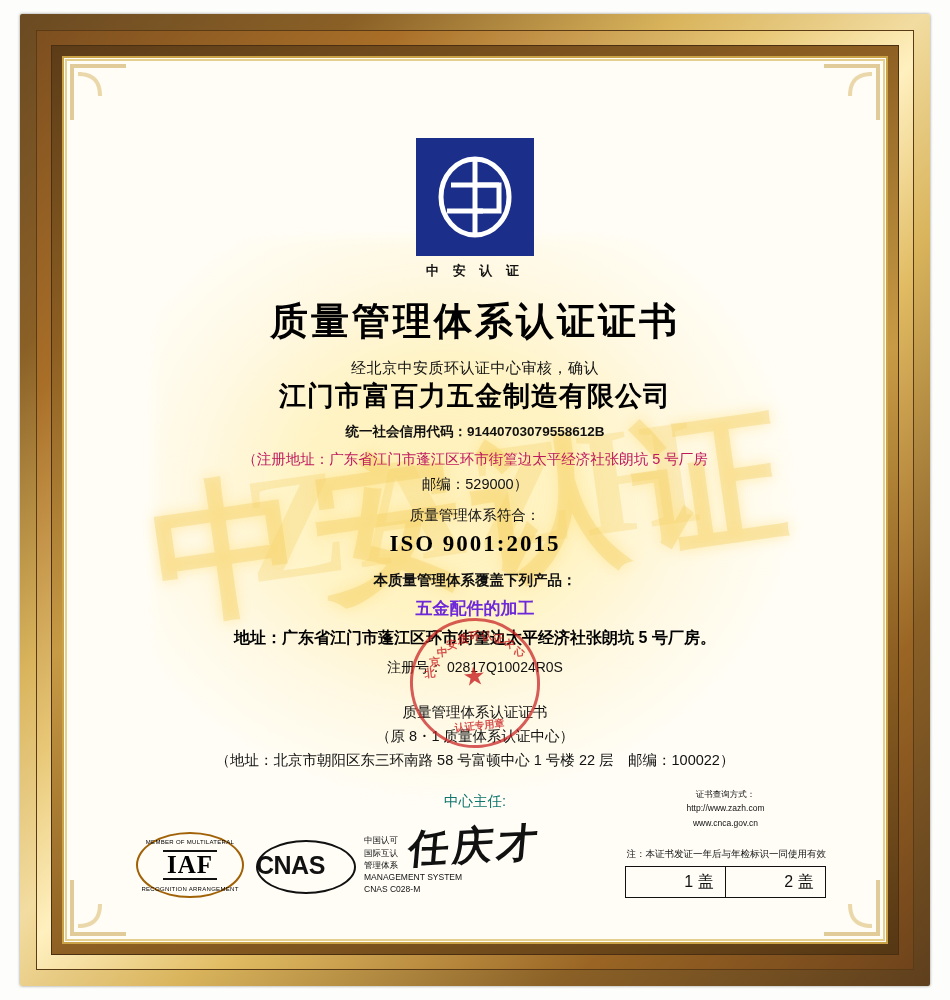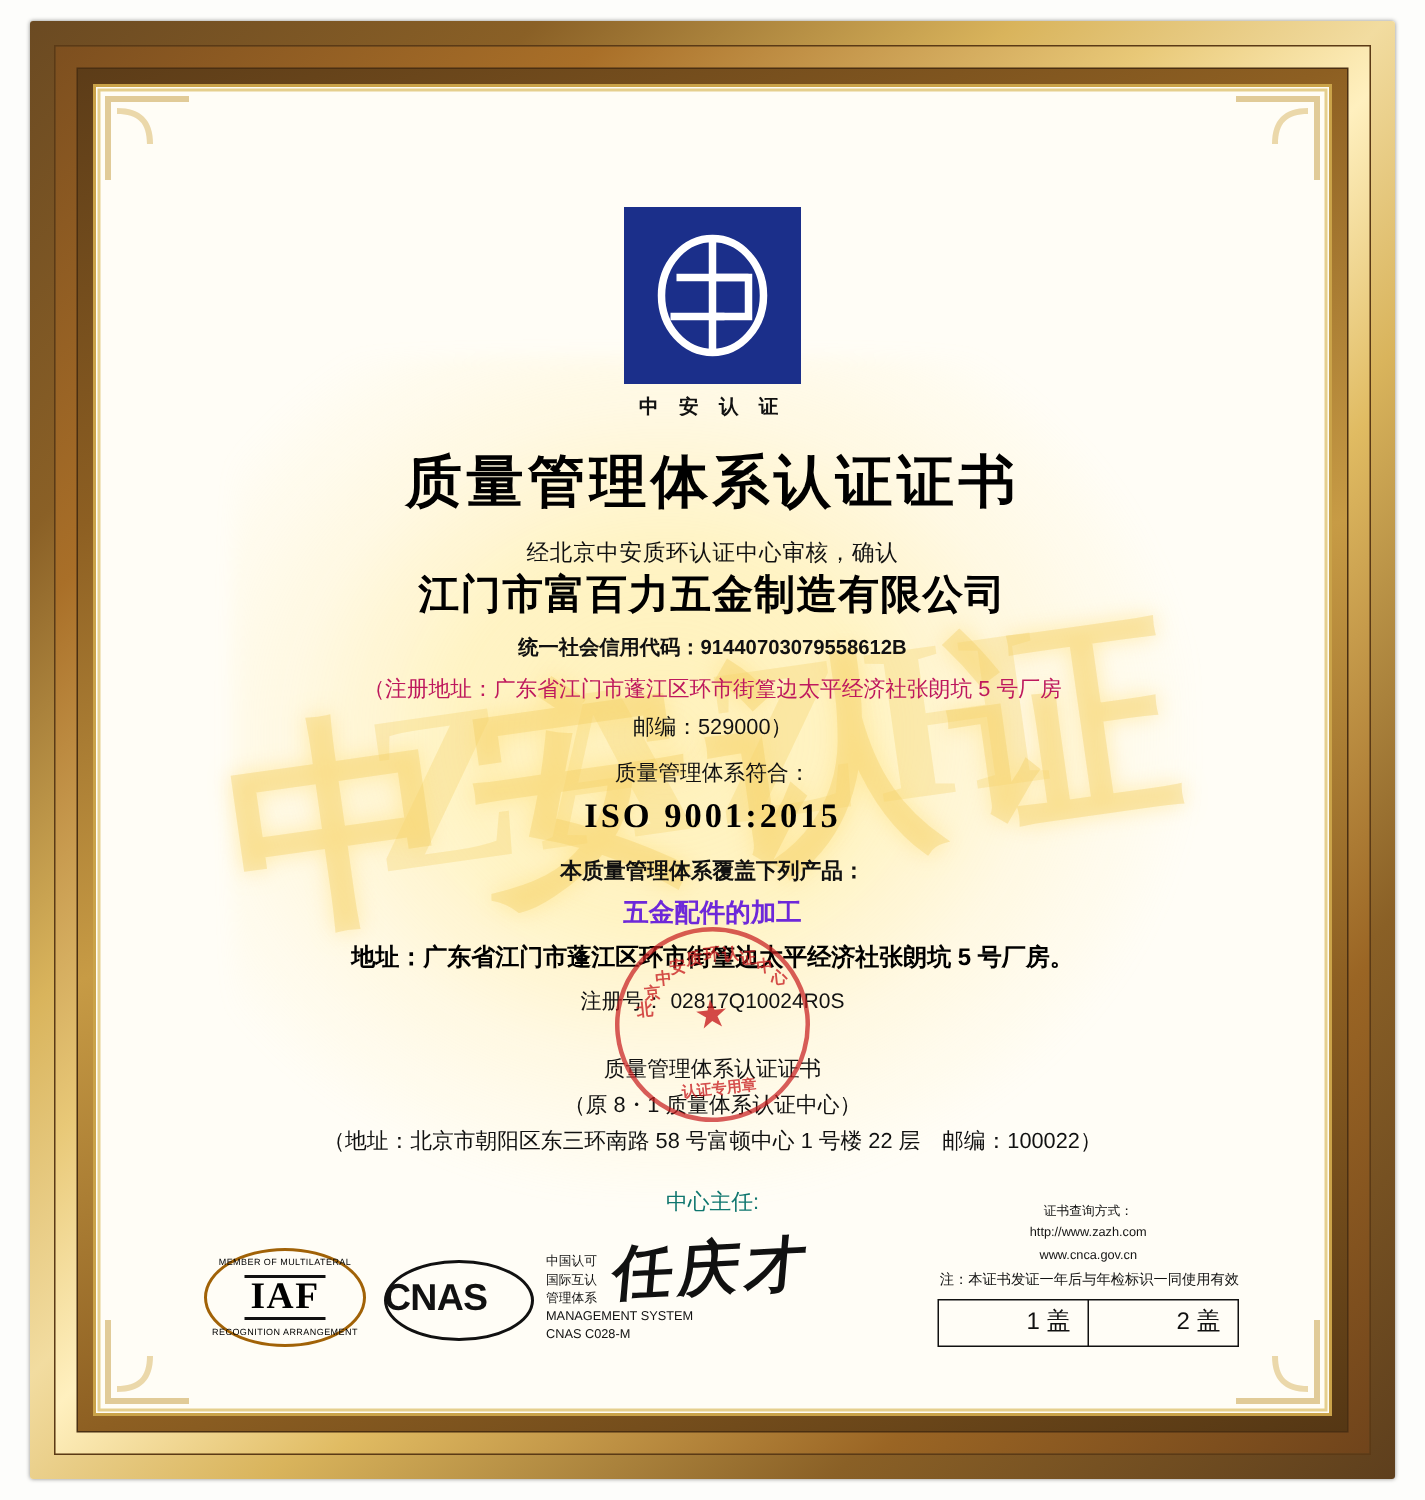--- a/index.html
+++ b/index.html
@@ -165,21 +165,21 @@
     width:96px;height:58px;display:flex;align-items:center;justify-content:flex-start;
     position:relative;
   }
   .cnas-txt{font-family:"Liberation Sans", sans-serif;font-weight:bold;font-size:25px;letter-spacing:-.5px;color:#111;z-index:2}
   .cnas-ellipse{position:absolute;left:0;top:4px;width:96px;height:50px;border:2px solid #111;border-radius:50%;}
   .cnas-info{font-size:8.5px;line-height:1.45;text-align:left;color:#111;}
   .cnas-info .l{display:block}
 
   .footnote{text-align:right;font-size:8.5px;color:#111;line-height:1.5;}
   .footnote .q{display:block;text-align:center;margin-bottom:2px;}
-  .footnote .note{margin-top:4px;font-size:9.5px;}
+  .footnote .note{margin-top:17px;font-size:9.5px;}
   .boxes{margin-top:5px;display:flex;justify-content:flex-end;}
   .boxes .bx{
     width:52px;height:30px;border:1px solid #111;
     display:flex;align-items:center;justify-content:center;font-size:16px;padding-left:47px;
   }
   .boxes .bx + .bx{border-left:none;}
 </style>
 </head>
 <body>
 

